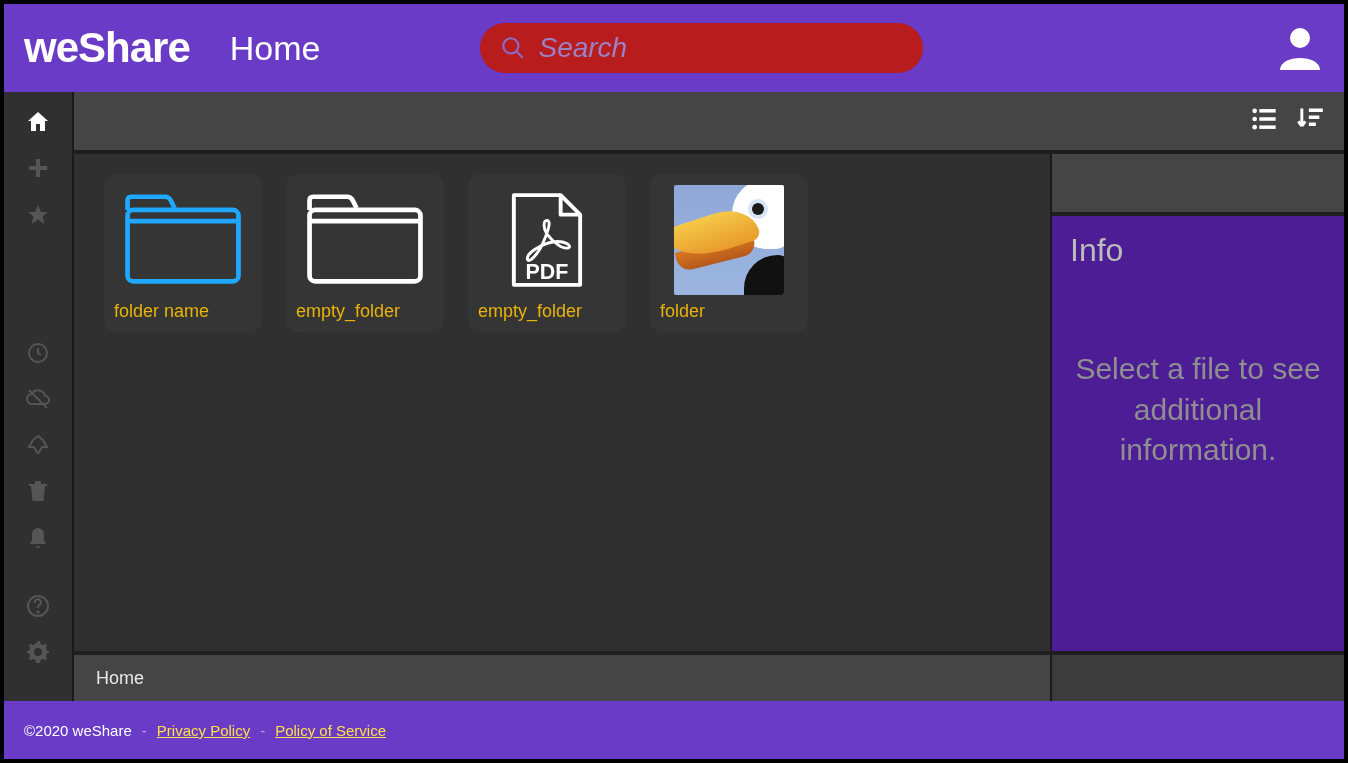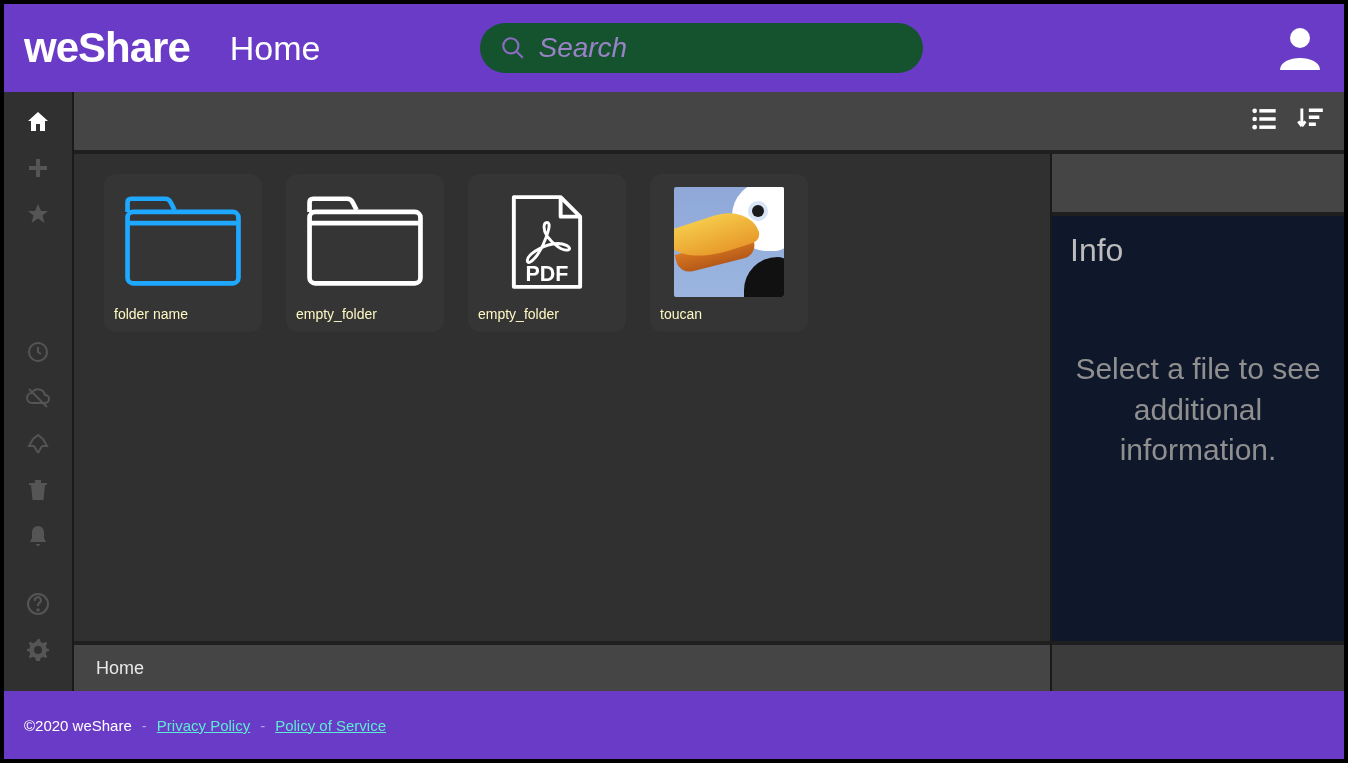--- a/index.html
+++ b/index.html
@@ -3,21 +3,21 @@
 <meta charset="utf-8">
 <style>
   * { box-sizing: border-box; margin: 0; padding: 0; }
   html, body { width: 100%; height: 100%; background: #000; font-family: 'Segoe UI', 'Helvetica Neue', Arial, sans-serif; }
   .frame { position: absolute; top: 4px; left: 4px; right: 4px; bottom: 4px; background: #000; display: flex; flex-direction: column; }
   
   
   .header { height: 88px; background: #6a3bc7; display: flex; align-items: center; padding: 0 20px; }
   .logo { color: #fff; font-size: 42px; font-weight: 700; letter-spacing: -1px; margin-right: 40px; }
   .page-title { color: #fff; font-size: 34px; font-weight: 300; margin-right: 160px; }
-  .search-wrap { flex: 1; max-width: 670px; height: 50px; background: #14532d; border-radius: 25px; display: flex; align-items: center; padding: 0 20px; }
+  .search-wrap { flex: 1; max-width: 670px; height: 50px; background: #b91c1c; border-radius: 25px; display: flex; align-items: center; padding: 0 20px; }
   .search-wrap svg { width: 26px; height: 26px; stroke: #8a6bc4; fill: none; stroke-width: 2; }
   .search-input { flex: 1; background: transparent; border: none; outline: none; color: #c5b5e8; font-size: 28px; font-style: italic; font-weight: 300; padding-left: 12px; }
   .search-input::placeholder { color: #9a82c8; }
   .header-spacer { flex: 1; }
   .user-icon { margin-left: 20px; }
   .user-icon svg { width: 48px; height: 48px; fill: #fff; }
 
   
   .body { flex: 1; display: flex; background: #303030; overflow: hidden; }
   
@@ -32,46 +32,46 @@
   
   
   .main { flex: 1; display: flex; flex-direction: column; border-left: 2px solid #1a1a1a; }
   .toolbar { height: 62px; background: #454545; display: flex; align-items: center; justify-content: flex-end; padding-right: 20px; gap: 18px; border-bottom: 4px solid #1f1f1f; }
   .toolbar svg { width: 28px; height: 28px; fill: #fff; }
   .content-row { flex: 1; display: flex; }
   .grid-area { flex: 1; padding: 20px 30px; display: flex; gap: 24px; align-content: flex-start; flex-wrap: wrap; }
   
   .tile { width: 158px; height: 158px; background: #353535; border-radius: 12px; display: flex; flex-direction: column; align-items: flex-start; justify-content: flex-end; padding: 10px; cursor:pointer; }
   .tile-thumb { flex: 1; display:flex; align-items:center; justify-content:center; width:100%; }
-  .tile-label { color: #fef9c3; font-size: 14px; font-weight: 300; padding-top: 6px; }
+  .tile-label { color: #eab308; font-size: 18px; font-weight: 300; padding-top: 6px; }
   
   .folder-svg { width: 126px; height: 94px; }
   .pdf-svg { width: 78px; height: 98px; }
   .toucan { width: 110px; height: 110px; border-radius: 2px; background: linear-gradient(180deg,#8fa8d8 0%, #9bb5e0 100%); position: relative; overflow: hidden; }
   .toucan .beak-top { position:absolute; width: 90px; height: 38px; background: linear-gradient(180deg,#f5c94a,#e89a2a); top: 30px; left: -6px; border-radius: 0 40px 10px 60px / 0 30px 10px 30px; transform: rotate(-18deg); }
   .toucan .beak-bot { position:absolute; width: 80px; height: 20px; background: linear-gradient(180deg,#d9781f,#b5591a); top: 58px; left: 2px; border-radius: 0 20px 40px 40px; transform: rotate(-14deg); }
   .toucan .head { position:absolute; width: 60px; height: 70px; background:#fff; top: -6px; right: -8px; border-radius: 40px 20px 20px 40px; }
   .toucan .eye { position:absolute; width: 12px; height: 12px; background:#1a1a1a; border-radius:50%; top: 18px; right: 20px; box-shadow: 0 0 0 4px #d8e4f5; }
   .toucan .body { position:absolute; width: 50px; height: 60px; background:#111; bottom:-20px; right:-10px; border-radius: 40px 20px 0 0; }
 
   
-  .info-panel { width: 294px; background: #0f172a; border-left: 2px solid #1a1a1a; display:flex; flex-direction:column; }
+  .info-panel { width: 294px; background: #4c1d95; border-left: 2px solid #1a1a1a; display:flex; flex-direction:column; }
   .info-title { color: #bcbcbc; font-size: 32px; font-weight: 300; padding: 16px 18px 10px; border-top: 4px solid #1f1f1f; margin-top: 62px; position: relative; }
   .info-panel::before { content:''; display:block; height:62px; background:#454545; position:absolute; }
   .info-header-bg { height:62px; background:#454545; border-bottom:4px solid #1f1f1f; }
   .info-body { flex:1; padding: 70px 20px 0; text-align:center; color:#8f8f8f; font-size: 30px; font-weight:300; line-height:1.35; }
 
   
   .breadcrumb-row { display:flex; }
   .breadcrumb { flex:1; height: 50px; background: #454545; color: #e8e8e8; font-size: 18px; font-weight:300; display:flex; align-items:center; padding-left: 22px; border-top: 4px solid #1f1f1f; }
   .breadcrumb-info-gap { width:294px; background:#3c3c3c; border-left:2px solid #1a1a1a; border-top:4px solid #1f1f1f; }
 
   
-  .footer { height: 68px; background: #6a3bc7; display:flex; align-items:center; padding: 0 20px; color:#fff; font-size: 15px; }
-  .footer a { color:#5eead4; text-decoration: underline; }
+  .footer { height: 58px; background: #6a3bc7; display:flex; align-items:center; padding: 0 20px; color:#fff; font-size: 15px; }
+  .footer a { color:#fde047; text-decoration: underline; }
   .footer .sep { margin: 0 10px; color: #b8a3e6; }
 </style>
 </head>
 <body>
 
 <div class="frame">
 
   <div class="header">
     <div class="logo">weShare</div>
     <div class="page-title">Home</div>
@@ -216,21 +216,21 @@
           <div class="tile">
             <div class="tile-thumb">
               <div class="toucan">
                 <div class="body"></div>
                 <div class="head"></div>
                 <div class="beak-bot"></div>
                 <div class="beak-top"></div>
                 <div class="eye"></div>
               </div>
             </div>
-            <div class="tile-label">toucan</div>
+            <div class="tile-label">folder</div>
           </div>
         </div>
 
         <div class="info-panel">
           <div class="info-header-bg"></div>
           <div class="info-title" style="margin-top:0; border-top:none; padding-top:16px;">Info</div>
           <div class="info-body">Select a file to see additional information.</div>
         </div>
       </div>
 

